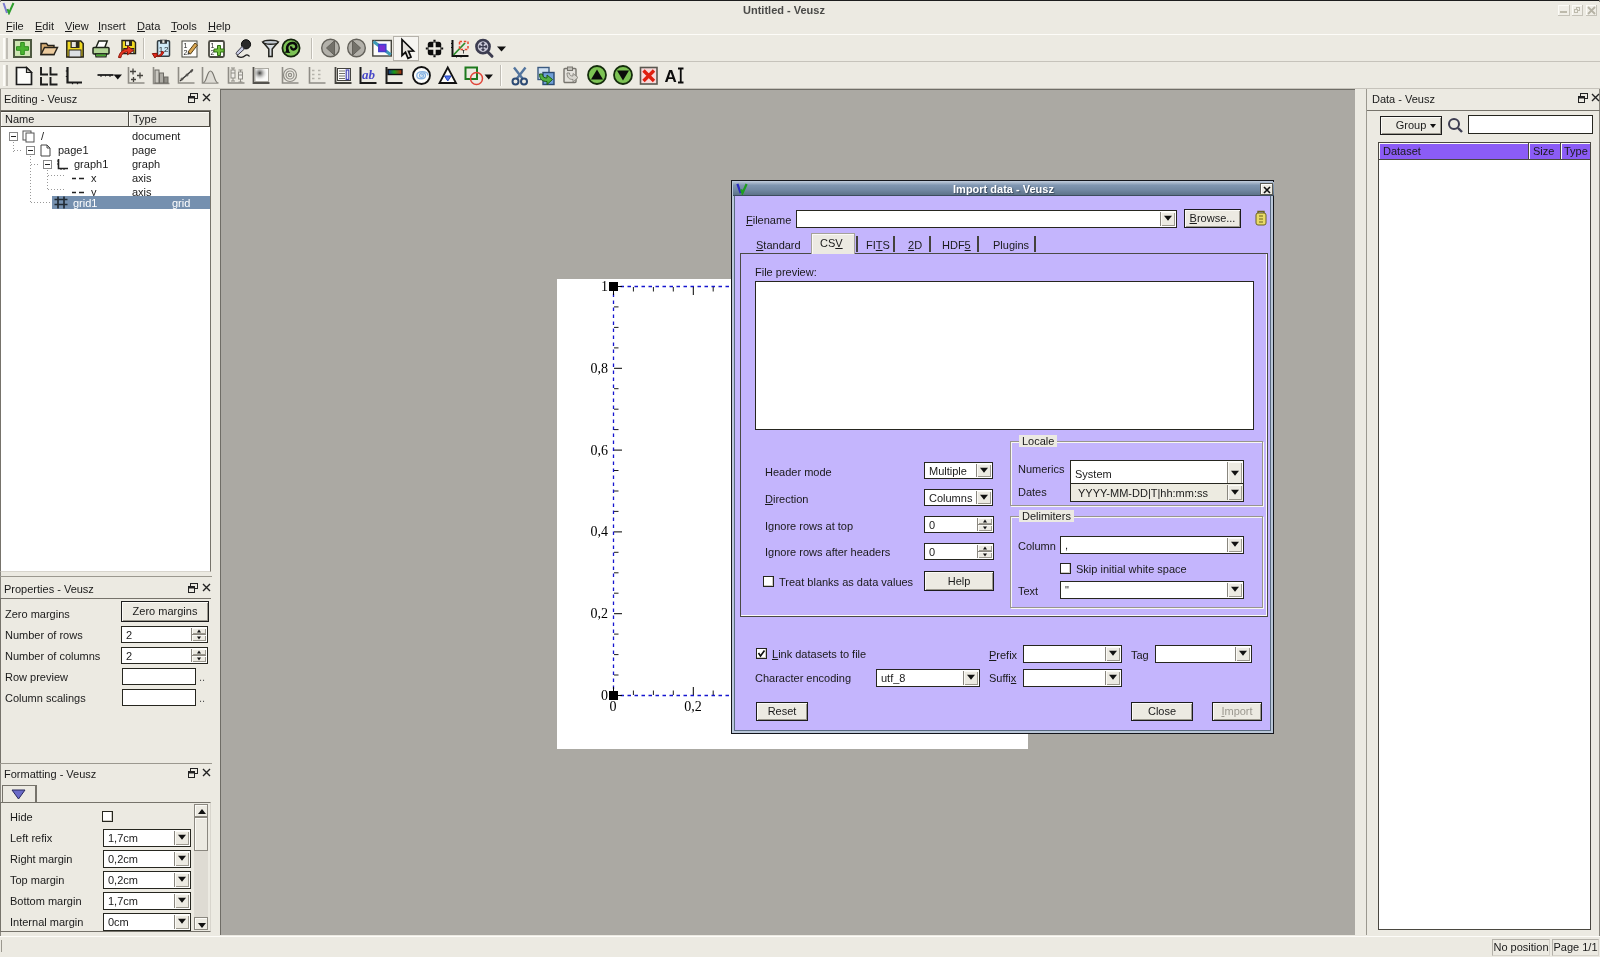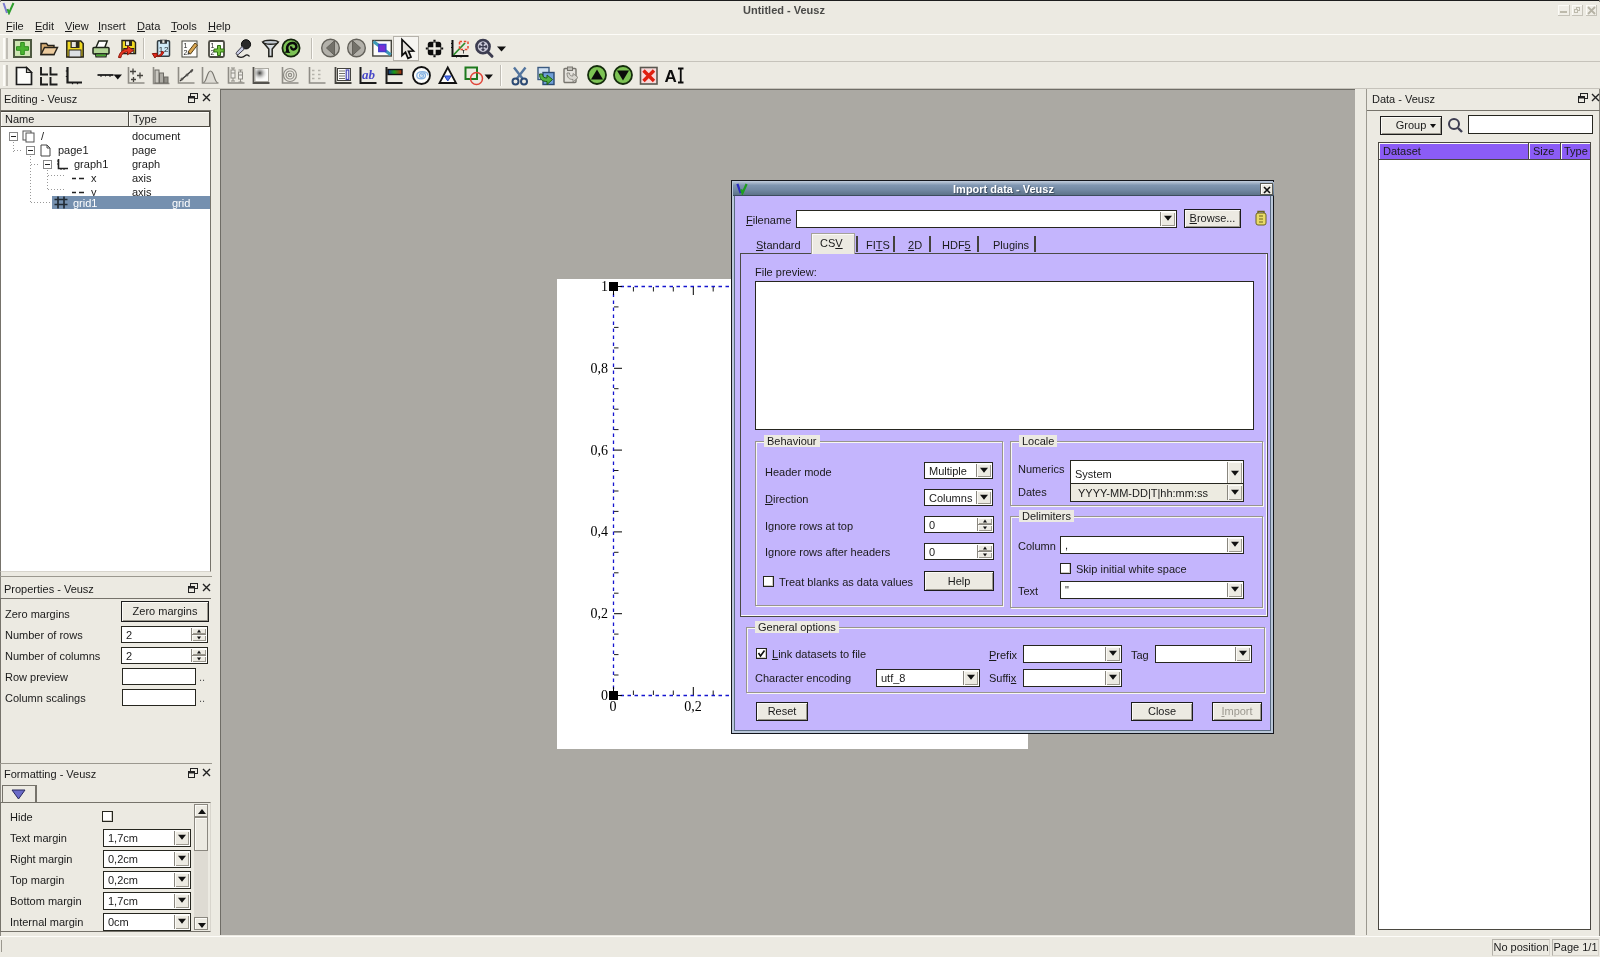--- a/index.html
+++ b/index.html
@@ -436,21 +436,21 @@
 
   <div class="abs" style="left:2px;top:21px;width:34px;height:17px;border:1px solid #76736b;border-bottom:none;background:#ECEAE2;"></div>
   <svg class="abs" style="left:11px;top:25px;" width="15" height="11" viewBox="0 0 15 11">
       <path d="M1 1 L14 1 L7.5 10 Z" fill="#6a6ac8" stroke="#29295e"></path>
     </svg>
   <div class="abs" style="left:36px;top:21px;width:1px;height:17px;background:#76736b;"></div>
 
   <div class="abs" style="left:0px;top:38px;width:211px;height:130px;border:1px solid #76736b;border-right-color:#d8d5cd;"></div>
   <span class="lab" style="left:10px;top:47px;">Hide</span>
   <div class="chk" style="left:102px;top:47px;"></div>
-  <span class="lab" style="left:10px;top:68px;">Text margin</span>
+  <span class="lab" style="left:10px;top:68px;">Left refix</span>
   <div class="fld" style="left:103px;top:65px;width:88px;height:18px;">
       <span class="t">1,7cm</span>
       <div class="cba"></div>
     </div>
   <span class="lab" style="left:10px;top:89px;">Right margin</span>
   <div class="fld" style="left:103px;top:86px;width:88px;height:18px;">
       <span class="t">0,2cm</span>
       <div class="cba"></div>
     </div>
   <span class="lab" style="left:10px;top:110px;">Top margin</span>
@@ -592,23 +592,20 @@
   <span class="lab" style="left:176px;top:58px;"><u>2</u>D</span>
   <div class="abs" style="left:197px;top:55px;width:1.5px;height:16px;background:#44423c;"></div>
   <span class="lab" style="left:210px;top:58px;">HDF<u>5</u></span>
   <div class="abs" style="left:245px;top:55px;width:1.5px;height:16px;background:#44423c;"></div>
   <span class="lab" style="left:261px;top:58px;">Plugins</span>
   <div class="abs" style="left:302px;top:55px;width:1.5px;height:16px;background:#44423c;"></div>
 
   <span class="lab" style="left:23px;top:85px;">File preview:</span>
   <div class="fld" style="left:23px;top:100px;width:499px;height:149px;"></div>
 
-  <div class="gbox" style="left:23px;top:260px;width:248px;height:165px;">
-      <span class="glab">Behaviour</span>
-    </div>
   <span class="lab" style="left:33px;top:285px;">Header mode</span>
   <div class="fld" style="left:192px;top:281px;width:69px;height:17px;">
       <span class="t">Multiple</span>
       <div class="cba"></div>
     </div>
   <span class="lab" style="left:33px;top:312px;"><u>D</u>irection</span>
   <div class="fld" style="left:192px;top:308px;width:69px;height:17px;">
       <span class="t">Columns</span>
       <div class="cba"></div>
     </div>
@@ -655,23 +652,20 @@
       <div class="cba"></div>
     </div>
   <div class="chk" style="left:328px;top:382px;"></div>
   <span class="lab" style="left:344px;top:382px;">Skip initial white space</span>
   <span class="lab" style="left:286px;top:404px;">Text</span>
   <div class="fld" style="left:328px;top:400px;width:184px;height:18px;">
       <span class="t">"</span>
       <div class="cba"></div>
     </div>
 
-  <div class="gbox" style="left:14px;top:446px;width:519px;height:66px;">
-      <span class="glab">General options</span>
-    </div>
   <div class="chk" style="left:24px;top:467px;">
       <svg class="abs" style="left:0px;top:0px;" width="9" height="9" viewBox="0 0 9 9">
         <path d="M1.5 4 L3.5 7 L7.5 1.5" fill="none" stroke="#111" stroke-width="1.6"></path>
       </svg>
     </div>
   <span class="lab" style="left:40px;top:467px;"><u>L</u>ink datasets to file</span>
   <span class="lab" style="left:257px;top:468px;"><u>P</u>refix</span>
   <div class="fld" style="left:291px;top:464px;width:99px;height:18px;">
       <div class="cba"></div>
     </div>

